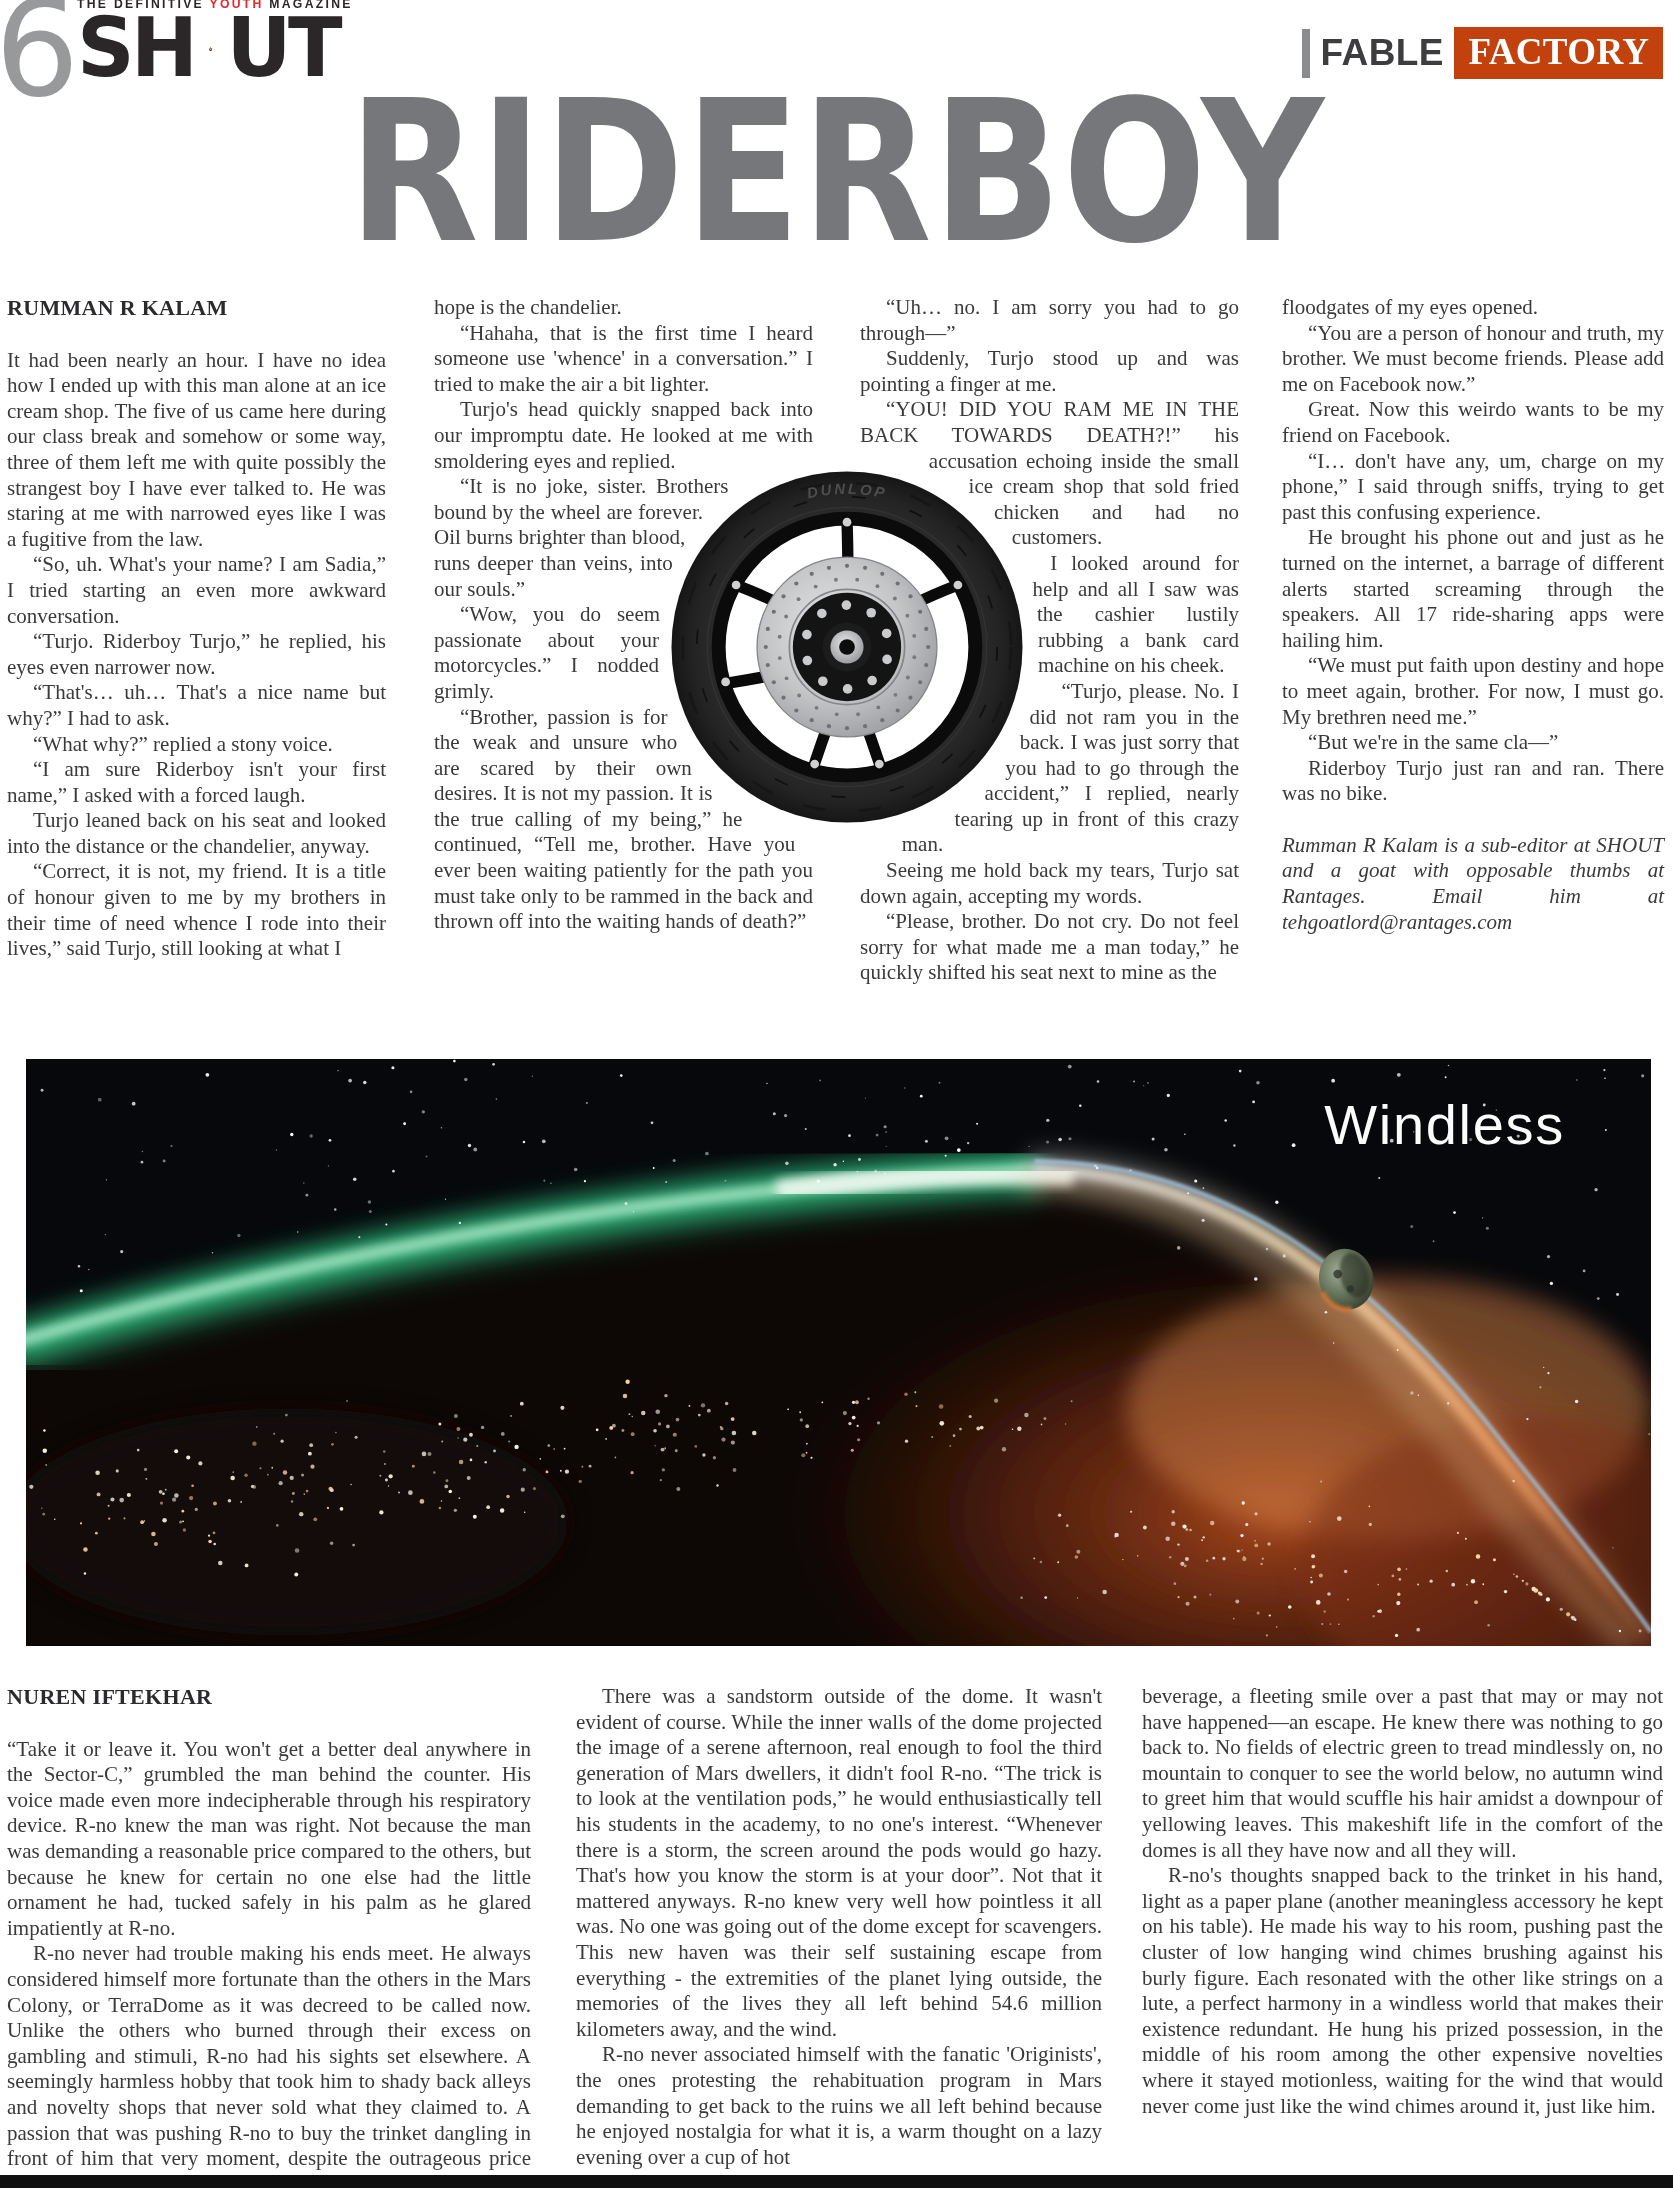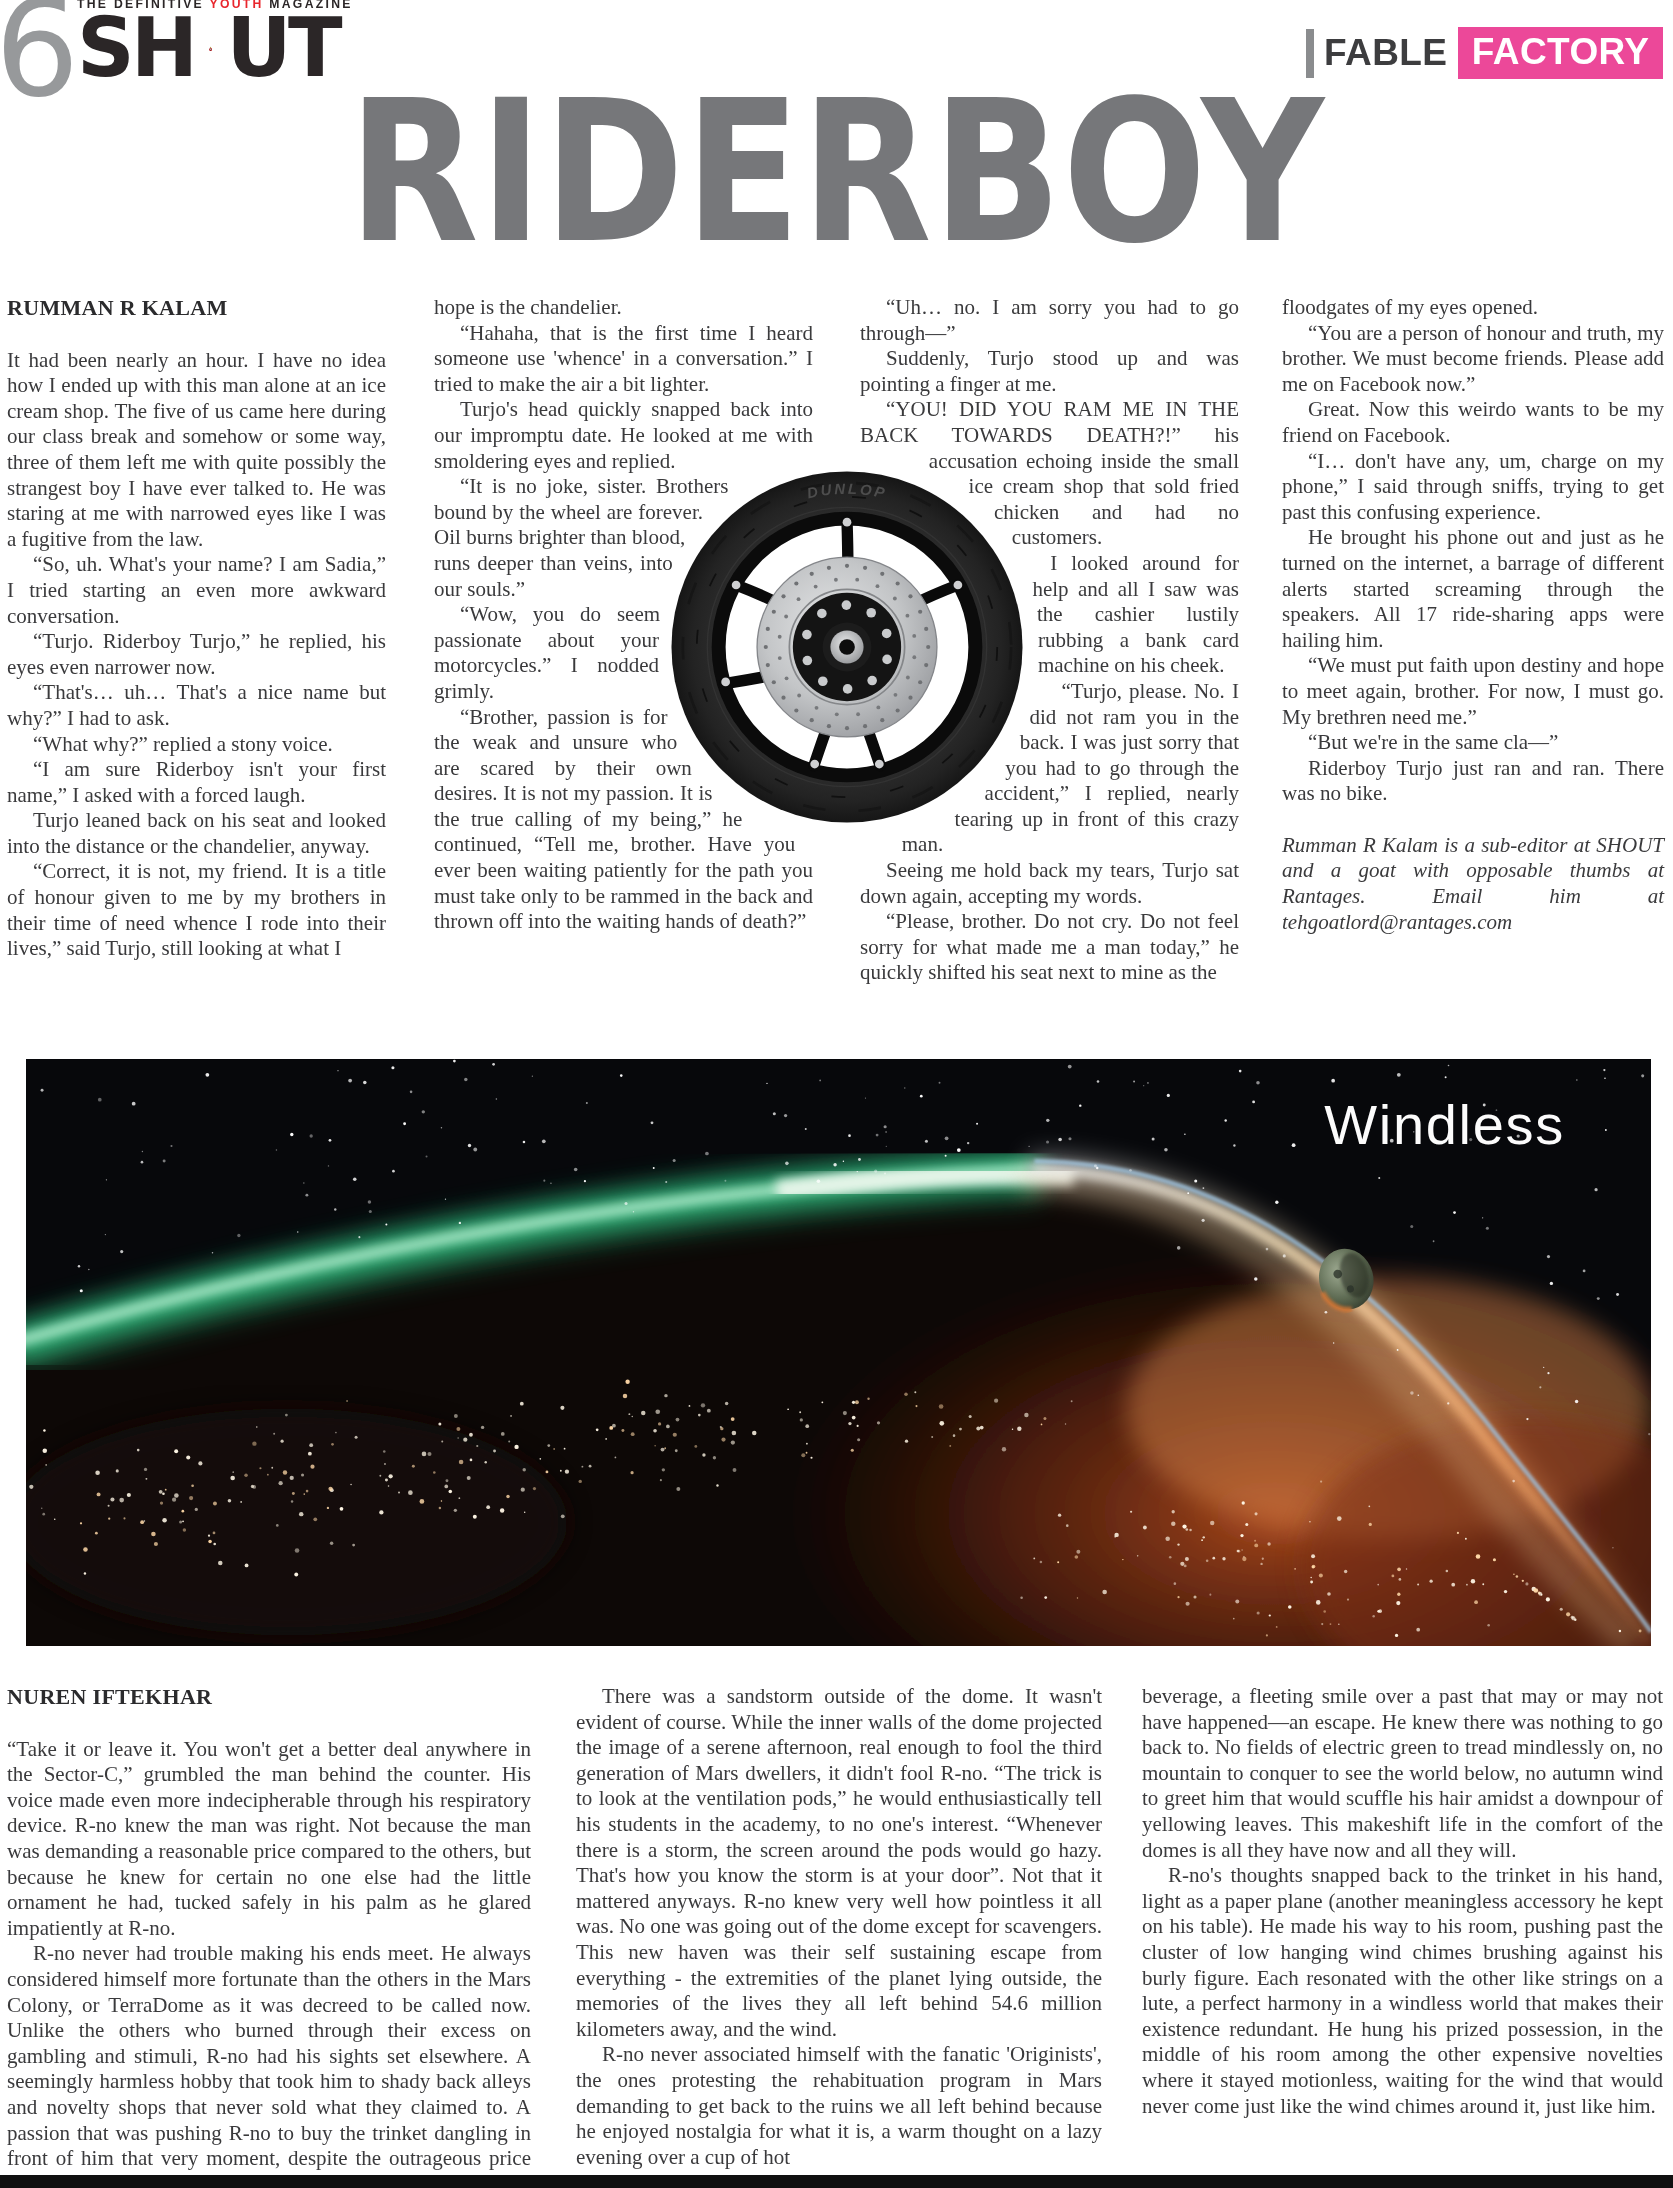--- a/index.html
+++ b/index.html
@@ -16,22 +16,22 @@
   #tagline .red { color:#e8262d; }
   #logo-row { display:flex; align-items:center; margin-top:-5.2px;gap:16px; }
   .logo-word { font-family:"DejaVu Sans",sans-serif; font-weight:bold; font-size:80px;
                line-height:.92; color:#2b2627; letter-spacing:-3.5px; transform:scaleY(1.02); }
   #logo-bulb { width:65px; height:84px; margin:0 -1.7px; position:relative; top:1.7px; }
 
   #section-tag { position:absolute; top:26px; right:9.6px; display:flex; align-items:center; height:54px; }
   #section-bar { width:7.9px; height:49px; background:#8a8c8e; }
   #section-first { font-family:"Liberation Sans",sans-serif; font-weight:bold; font-size:37px;
                    color:#3d3d3f; margin:0 10.5px 0 10.5px; letter-spacing:0.4px; }
-  #section-second { font-family:Liberation Sans, sans-serif; font-weight:bold; font-size:37px;
-                    color:#ffffff; background:#ec4899; padding:3.5px 14px 6.1px 14px; letter-spacing:0.4px; }
+  #section-second { font-family:Liberation Serif, serif; font-weight:bold; font-size:37px;
+                    color:#ffffff; background:#c2410c; padding:3.5px 14px 6.1px 14px; letter-spacing:0.4px; }
 
   
   #main-title { position:absolute; left:0; top:73px; width:100%; text-align:center;
                 font-family:"DejaVu Sans",sans-serif; font-weight:bold; font-size:197px;
                 line-height:1; color:#76777a; letter-spacing:0.9px; transform:scaleX(.86); }
 
   
   .col { position:absolute; text-align:justify; font-size:21px; line-height:25.6px; color:#3a3a3c; }
   .col p { margin:0; text-indent:26px; }
   .col p.cont { text-indent:0; }

